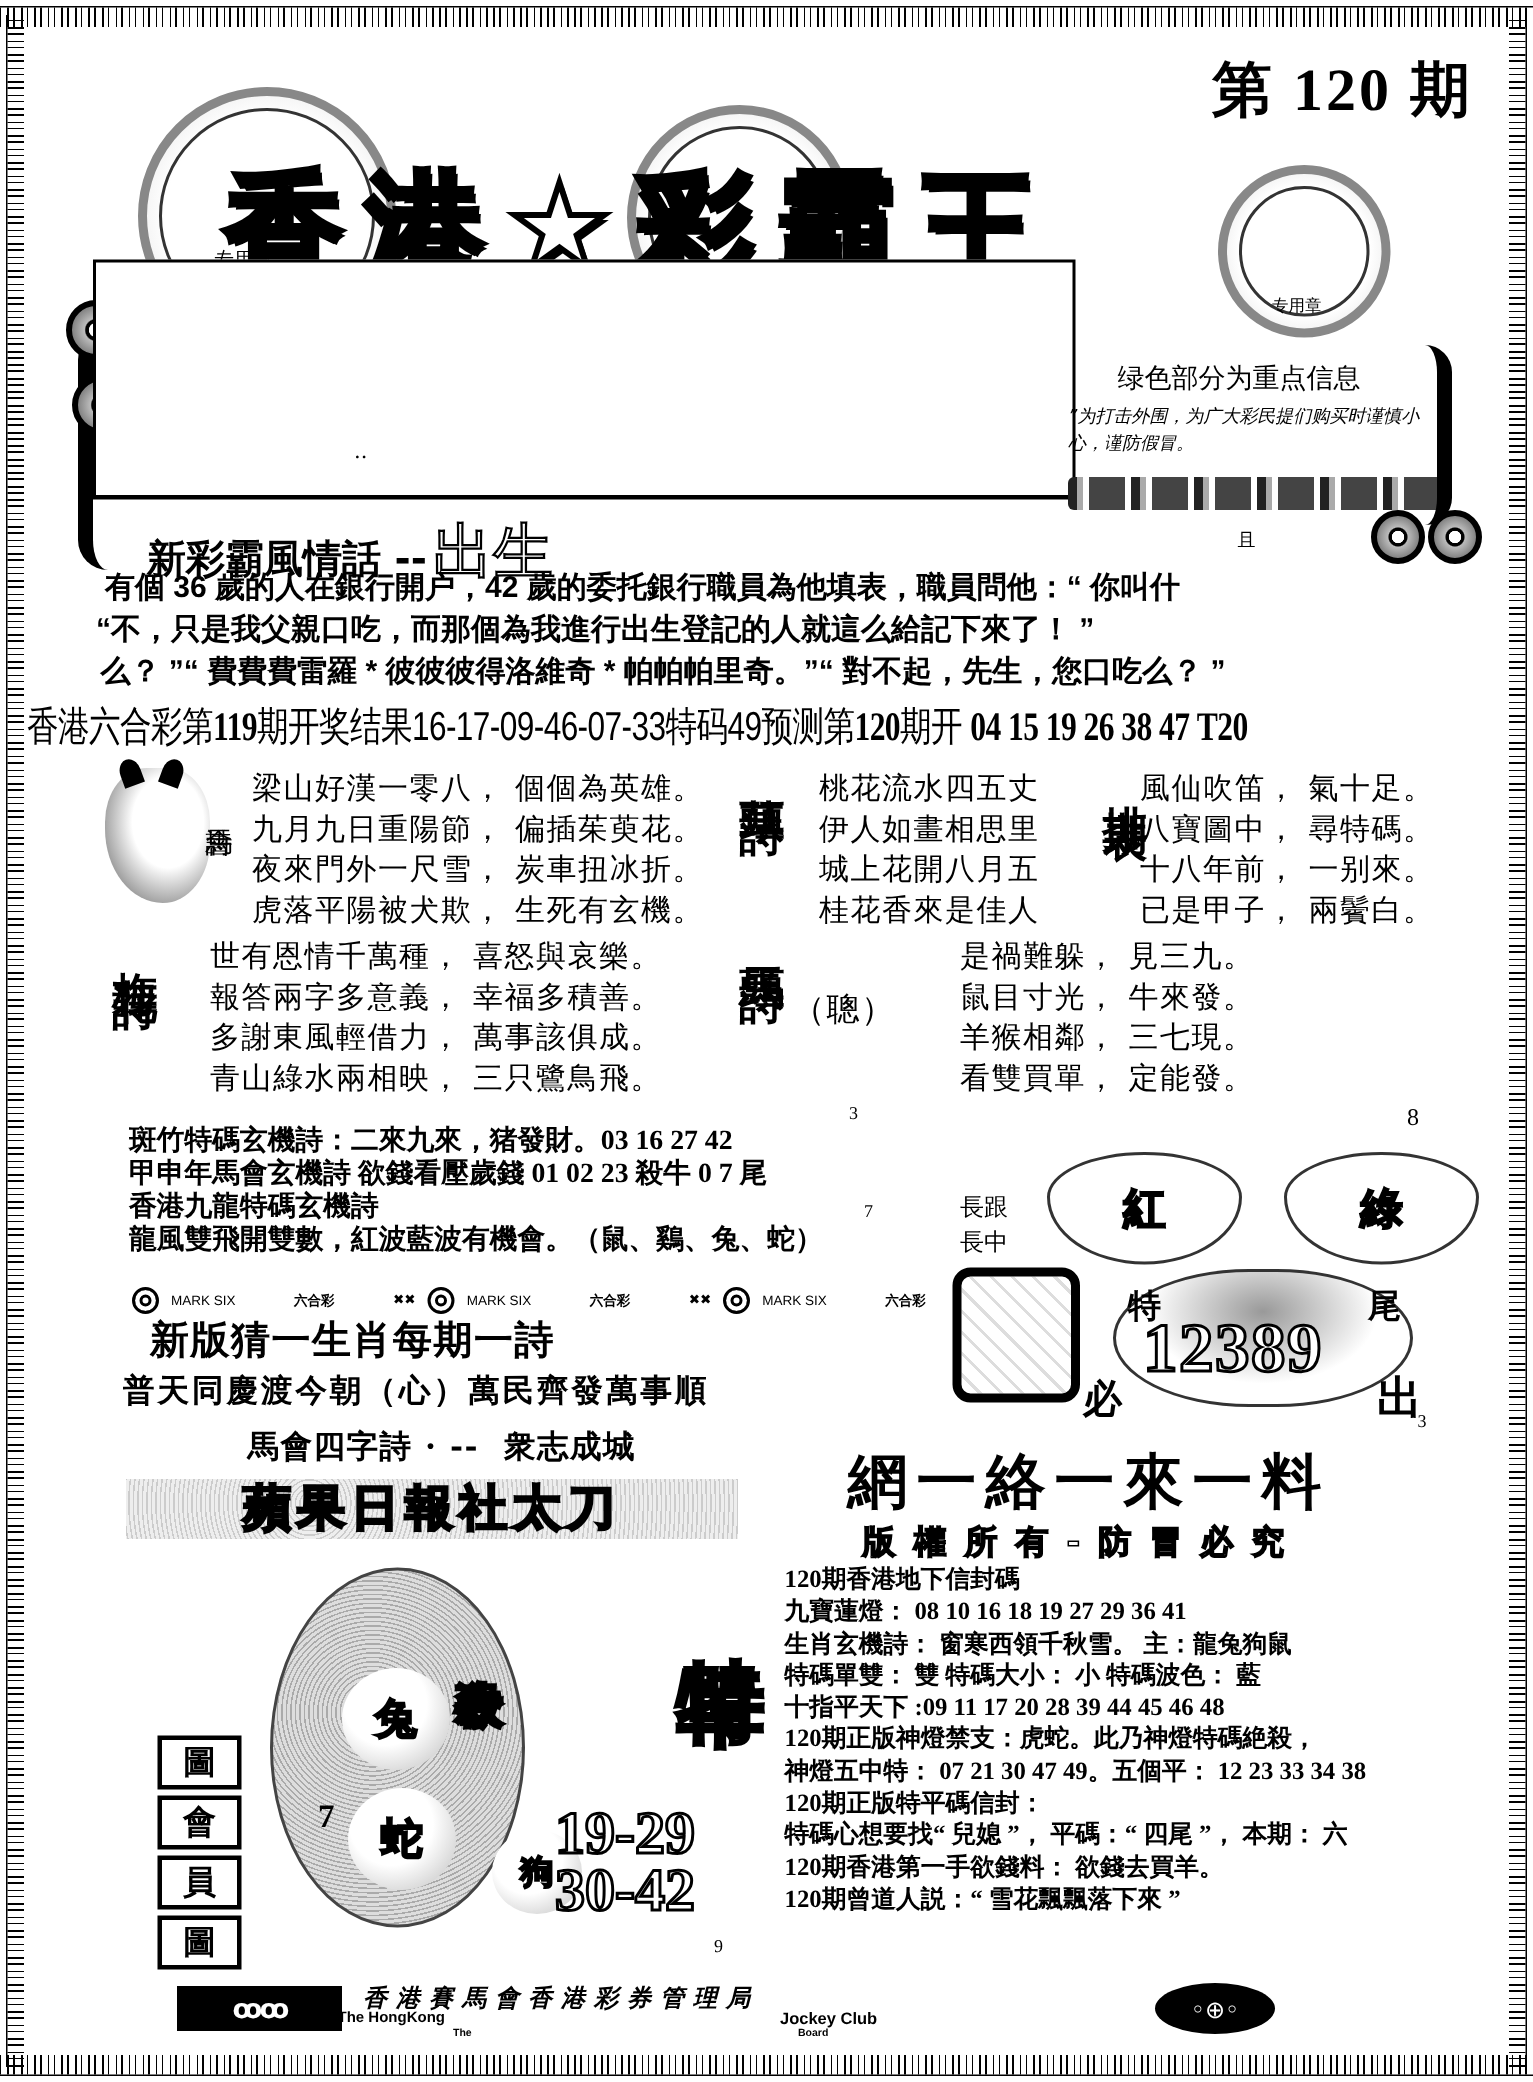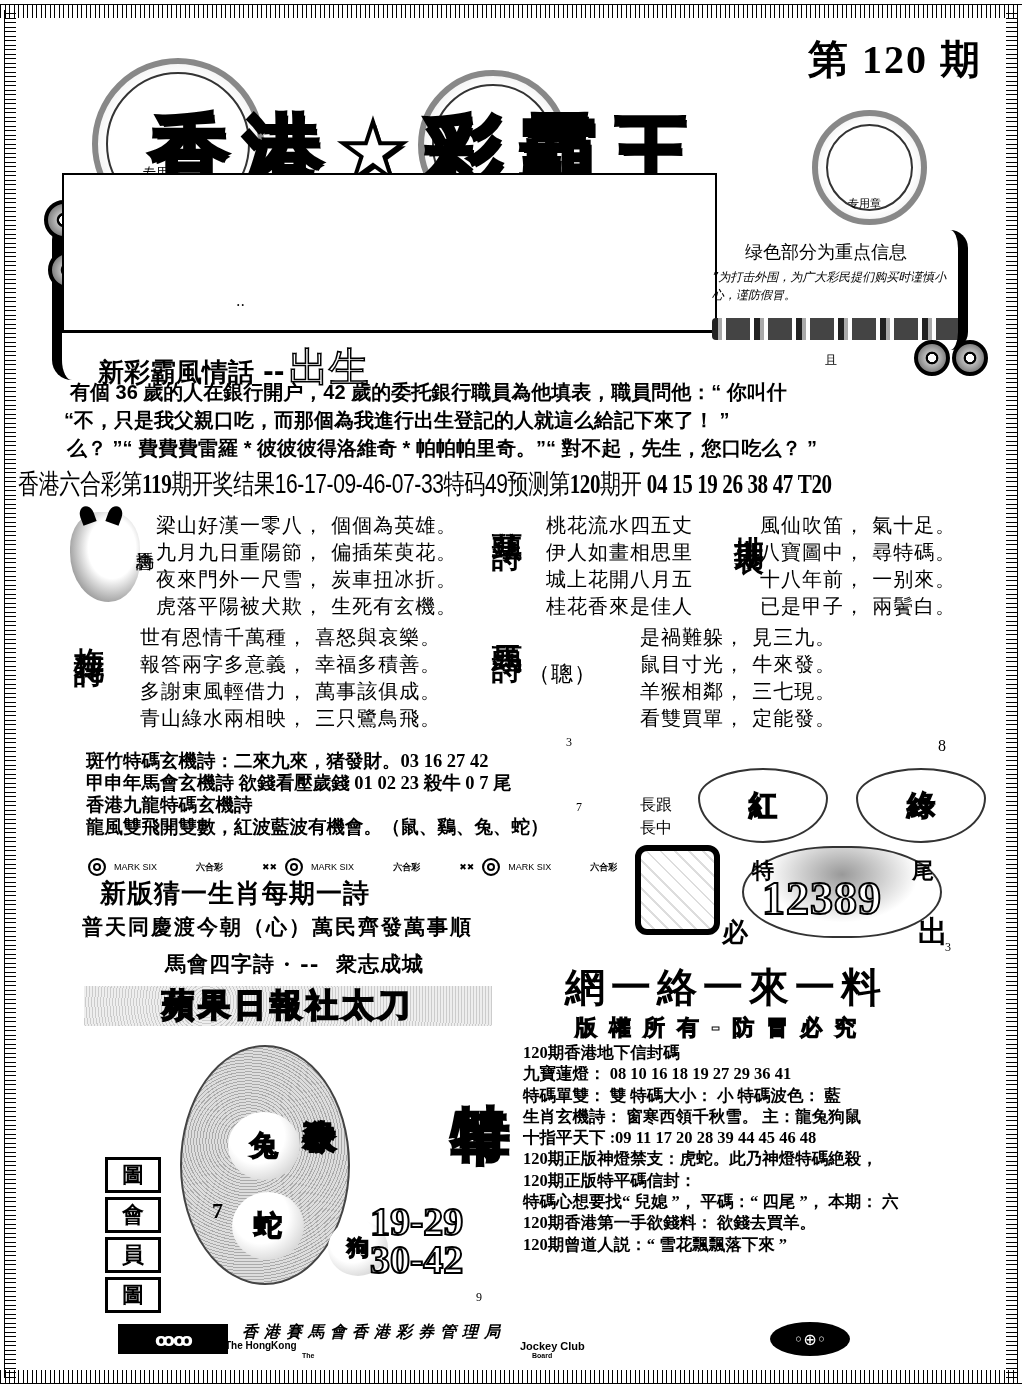--- a/index.html
+++ b/index.html
@@ -153,21 +153,21 @@
   <p style="margin-left:-6px;">“不，只是我父親口吃，而那個為我進行出生登記的人就這么給記下來了！ ”</p>
   <p style="margin-left:-3px;">么？ ”“ 費費費雷羅 * 彼彼彼得洛維奇 * 帕帕帕里奇。”“ 對不起，先生，您口吃么？ ”</p>
 </div>
 
 <div class="abs result-line">
   <span>香港六合彩第</span><b>119</b><span>期开奖结果</span><span>16-17-09-46-07-33</span><span>特码</span><span>49</span><span>预测第</span><b>120</b><span>期开</span> <b>04 15 19 26 38 47 T20</b>
 </div>
 
 <div class="abs horse"></div>
 <div class="abs vert-sm" style="left:136px;top:538px;">馬會詩</div>
-<div class="abs poem" style="left:156px;top:512px;">
+<div class="abs poem" style="left:168px;top:512px;">
   <div>梁山好漢一零八，  個個為英雄。</div>
   <div>九月九日重陽節，  偏插茱萸花。</div>
   <div>夜來門外一尺雪，  炭車扭冰折。</div>
   <div>虎落平陽被犬欺，  生死有玄機。</div>
 </div>
 <div class="abs vert" style="left:486px;top:508px;">草頭詩</div>
 <div class="abs poem" style="left:546px;top:512px;">
   <div>桃花流水四五丈</div>
   <div>伊人如畫相思里</div>
   <div>城上花開八月五</div>
@@ -243,24 +243,25 @@
 <div class="abs wei">尾</div>
 <div class="abs tail-num">12389</div>
 <div class="abs bi-chu-left">必</div>
 <div class="abs bi-chu-right">出</div>
 
 <div class="abs net-title">網一絡一來一料</div>
 <div class="abs copyright">版權所有-防冒必究</div>
 <div class="abs right-list">
   <div>120期香港地下信封碼</div>
   <div>九寶蓮燈：  08 10 16 18 19 27 29 36 41</div>
+  <div>生肖玄機詩：  窗寒西領千秋雪。  主：龍兔狗鼠</div>
   <div>特碼單雙：  雙 特碼大小：  小 特碼波色：  藍</div>
-  <div>生肖玄機詩：  窗寒西領千秋雪。  主：龍兔狗鼠</div>
   <div>十指平天下 :09 11 17 20 28 39 44 45 46 48</div>
   <div>120期正版神燈禁支：虎蛇。此乃神燈特碼絶殺，</div>
+  <div>神燈五中特：  07 21 30 47 49。五個平：  12 23 33 34 38</div>
   <div>120期正版特平碼信封：</div>
   <div>特碼心想要找“ 兒媳 ”，  平碼：“ 四尾 ”，  本期：  六</div>
   <div>120期香港第一手欲錢料：  欲錢去買羊。</div>
   <div>120期曾道人説：“ 雪花飄飄落下來 ”</div>
 </div>
 
 <div class="abs egg"></div>
 <div class="abs ball" style="left:228px;top:1112px;">
   <span>兔</span>
 </div>

